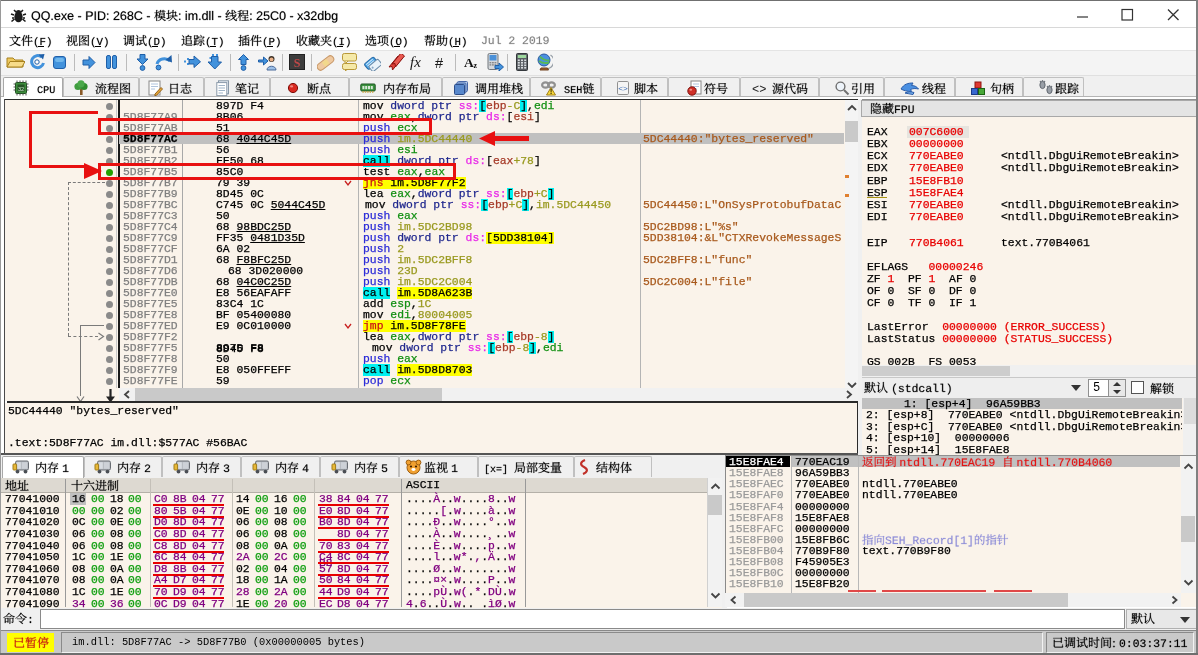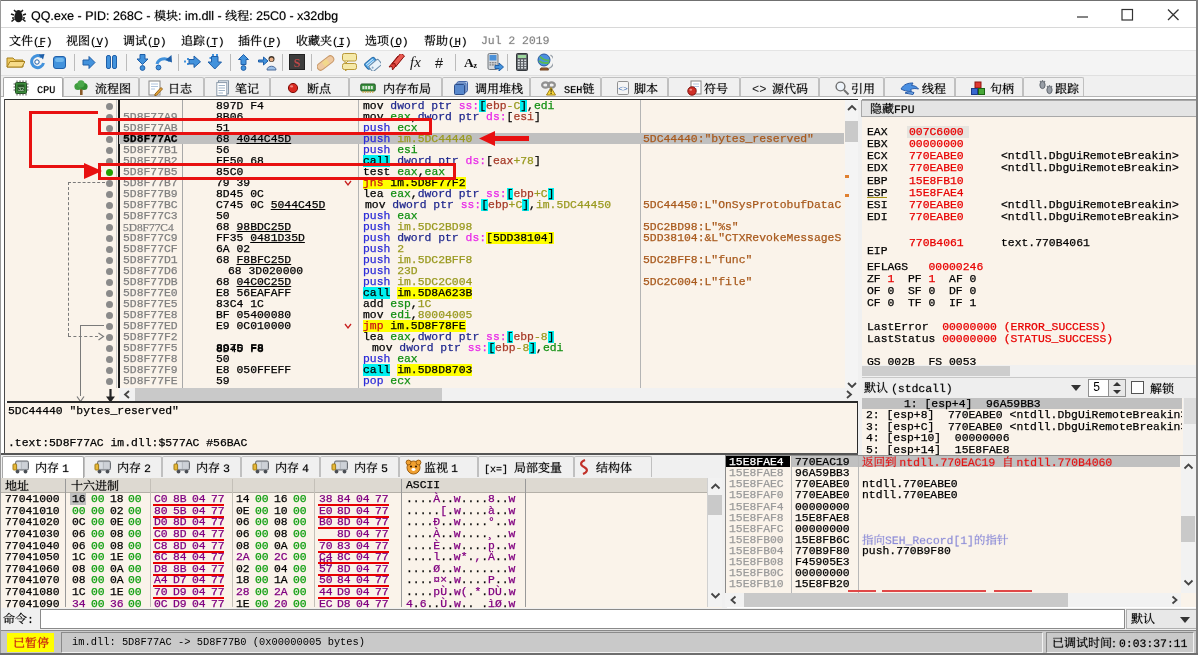--- a/index.html
+++ b/index.html
@@ -686,21 +686,21 @@
 <div class="abs" style="left:105.5px;top:191px;width:7px;height:7px;border-radius:50%;background:#8a8a8a"></div>
 <div class="abs m gray" style="left:123px;top:200px;">5D8F77BC</div>
 <div class="abs m" style="left:216px;top:200px">C745 0C <i class="u">5044C45D</i></div>
 <div class="abs m" style="left:365px;top:200px">mov <i class="dp">dword ptr </i><i class="sg">ss:</i><i class="c">[</i><i class="w">ebp</i><i class="o">+C</i><i class="c">]</i>,<i class="o">im.5DC44450</i></div>
 <div class="abs m cm" style="left:643px;top:200px;width:200px;overflow:hidden">5DC44450:L"OnSysProtobufDataC</div>
 <div class="abs" style="left:105.5px;top:202px;width:7px;height:7px;border-radius:50%;background:#8a8a8a"></div>
 <div class="abs m gray" style="left:123px;top:211px;">5D8F77C3</div>
 <div class="abs m" style="left:216px;top:211px">50</div>
 <div class="abs m" style="left:363px;top:211px"><i class="k">push </i><i class="g">eax</i></div>
 <div class="abs" style="left:105.5px;top:213px;width:7px;height:7px;border-radius:50%;background:#8a8a8a"></div>
-<div class="abs m gray" style="left:123px;top:222px;font-family:Liberation Serif, serif;">5D8F77C4</div>
+<div class="abs m gray" style="left:123px;top:222px;">5D8F77C4</div>
 <div class="abs m" style="left:216px;top:222px">68 <i class="u">98BDC25D</i></div>
 <div class="abs m" style="left:363px;top:222px"><i class="k">push </i><i class="o">im.5DC2BD98</i></div>
 <div class="abs m cm" style="left:643px;top:222px;width:200px;overflow:hidden">5DC2BD98:L"%s"</div>
 <div class="abs" style="left:105.5px;top:224px;width:7px;height:7px;border-radius:50%;background:#8a8a8a"></div>
 <div class="abs m gray" style="left:123px;top:233px;">5D8F77C9</div>
 <div class="abs m" style="left:216px;top:233px">FF35 <i class="u">0481D35D</i></div>
 <div class="abs m" style="left:363px;top:233px"><i class="k">push </i><i class="dp">dword ptr </i><i class="sg">ds:</i><i class="y">[5DD38104]</i></div>
 <div class="abs m cm" style="left:643px;top:233px;width:200px;overflow:hidden">5DD38104:&amp;L"CTXRevokeMessageS</div>
 <div class="abs" style="left:105.5px;top:235px;width:7px;height:7px;border-radius:50%;background:#8a8a8a"></div>
 <div class="abs m gray" style="left:123px;top:244px;">5D8F77CF</div>
@@ -839,21 +839,21 @@
 <div class="abs m red" style="left:909px;top:176px">15E8FB10</div>
 <div class="abs m" style="left:867px;top:188px"><i style="">ESP</i></div>
 <div class="abs m red" style="left:909px;top:188px">15E8FAE4</div>
 <div class="abs" style="left:867px;top:197px;width:20px;height:1px;background:#a89210"></div>
 <div class="abs m" style="left:867px;top:200px"><i style="">ESI</i></div>
 <div class="abs m red" style="left:909px;top:200px">770EABE0</div>
 <div class="abs m " style="left:1001px;top:200px">&lt;ntdll.DbgUiRemoteBreakin&gt;</div>
 <div class="abs m" style="left:867px;top:212px"><i style="">EDI</i></div>
 <div class="abs m red" style="left:909px;top:212px">770EABE0</div>
 <div class="abs m " style="left:1001px;top:212px">&lt;ntdll.DbgUiRemoteBreakin&gt;</div>
-<div class="abs m" style="left:867px;top:246px"><i style="">EIP</i></div>
+<div class="abs m" style="left:867px;top:238px"><i style="">EIP</i></div>
 <div class="abs m red" style="left:909px;top:238px">770B4061</div>
 <div class="abs m " style="left:1001px;top:238px">text.770B4061</div>
 <div class="abs m" style="left:867px;top:262px">EFLAGS   <i class="red">00000246</i></div>
 <div class="abs m" style="left:867px;top:274px">ZF <i class="red">1</i>  PF <i class="red">1</i>  AF 0</div>
 <div class="abs m" style="left:867px;top:286px">OF 0  SF 0  DF 0</div>
 <div class="abs m" style="left:867px;top:298px">CF 0  TF 0  IF 1</div>
 <div class="abs m" style="left:867px;top:322px">LastError  <i class="red">00000000 (ERROR_SUCCESS)</i></div>
 <div class="abs m" style="left:867px;top:334px">LastStatus <i class="red">00000000 (STATUS_SUCCESS)</i></div>
 <div class="abs m" style="left:867px;top:357px">GS 002B  FS 0053</div>
 <div class="abs" style="left:862px;top:365px;width:336px;height:12px;background:#f0f0f0"></div>
@@ -1300,21 +1300,21 @@
     <use href="#g100" x="84.6" fill="#8c8cd8" stroke="#8c8cd8" stroke-width="0.22"></use>
     <use href="#g147" x="91.4" fill="#8c8cd8" stroke="#8c8cd8" stroke-width="0.22"></use>
     <use href="#g57" x="98.3" fill="#8c8cd8" stroke="#8c8cd8" stroke-width="0.22"></use>
     <use href="#g148" x="105.1" fill="#8c8cd8" stroke="#8c8cd8" stroke-width="0.22"></use>
     <use href="#g149" x="111.9" fill="#8c8cd8" stroke="#8c8cd8" stroke-width="0.22"></use>
     <use href="#g138" x="123.4" fill="#8c8cd8" stroke="#8c8cd8" stroke-width="0.22"></use>
     <use href="#g150" x="134.9" fill="#8c8cd8" stroke="#8c8cd8" stroke-width="0.22"></use>
   </svg>
 <div class="abs m" style="left:729px;top:546px;color:#9a9a9a">15E8FB04</div>
 <div class="abs m" style="left:795px;top:546px;color:#000">770B9F80</div>
-<div class="abs m" style="left:862px;top:546px">push.770B9F80</div>
+<div class="abs m" style="left:862px;top:546px">text.770B9F80</div>
 <div class="abs m" style="left:729px;top:557px;color:#9a9a9a">15E8FB08</div>
 <div class="abs m" style="left:795px;top:557px;color:#000">F45905E3</div>
 <div class="abs m" style="left:729px;top:568px;color:#9a9a9a">15E8FB0C</div>
 <div class="abs m" style="left:795px;top:568px;color:#000">00000000</div>
 <div class="abs m" style="left:729px;top:579px;color:#9a9a9a">15E8FB10</div>
 <div class="abs m" style="left:795px;top:579px;color:#000">15E8FB20</div>
 <div class="abs" style="left:791px;top:456px;width:1px;height:137px;background:#b8b8b8"></div>
 <div class="abs" style="left:858px;top:456px;width:1px;height:137px;background:#b8b8b8"></div>
 <div class="abs" style="left:848px;top:589.5px;width:28px;height:2.5px;background:#e04848"></div>
 <div class="abs" style="left:882px;top:589.5px;width:104px;height:2.5px;background:#e04848"></div>

